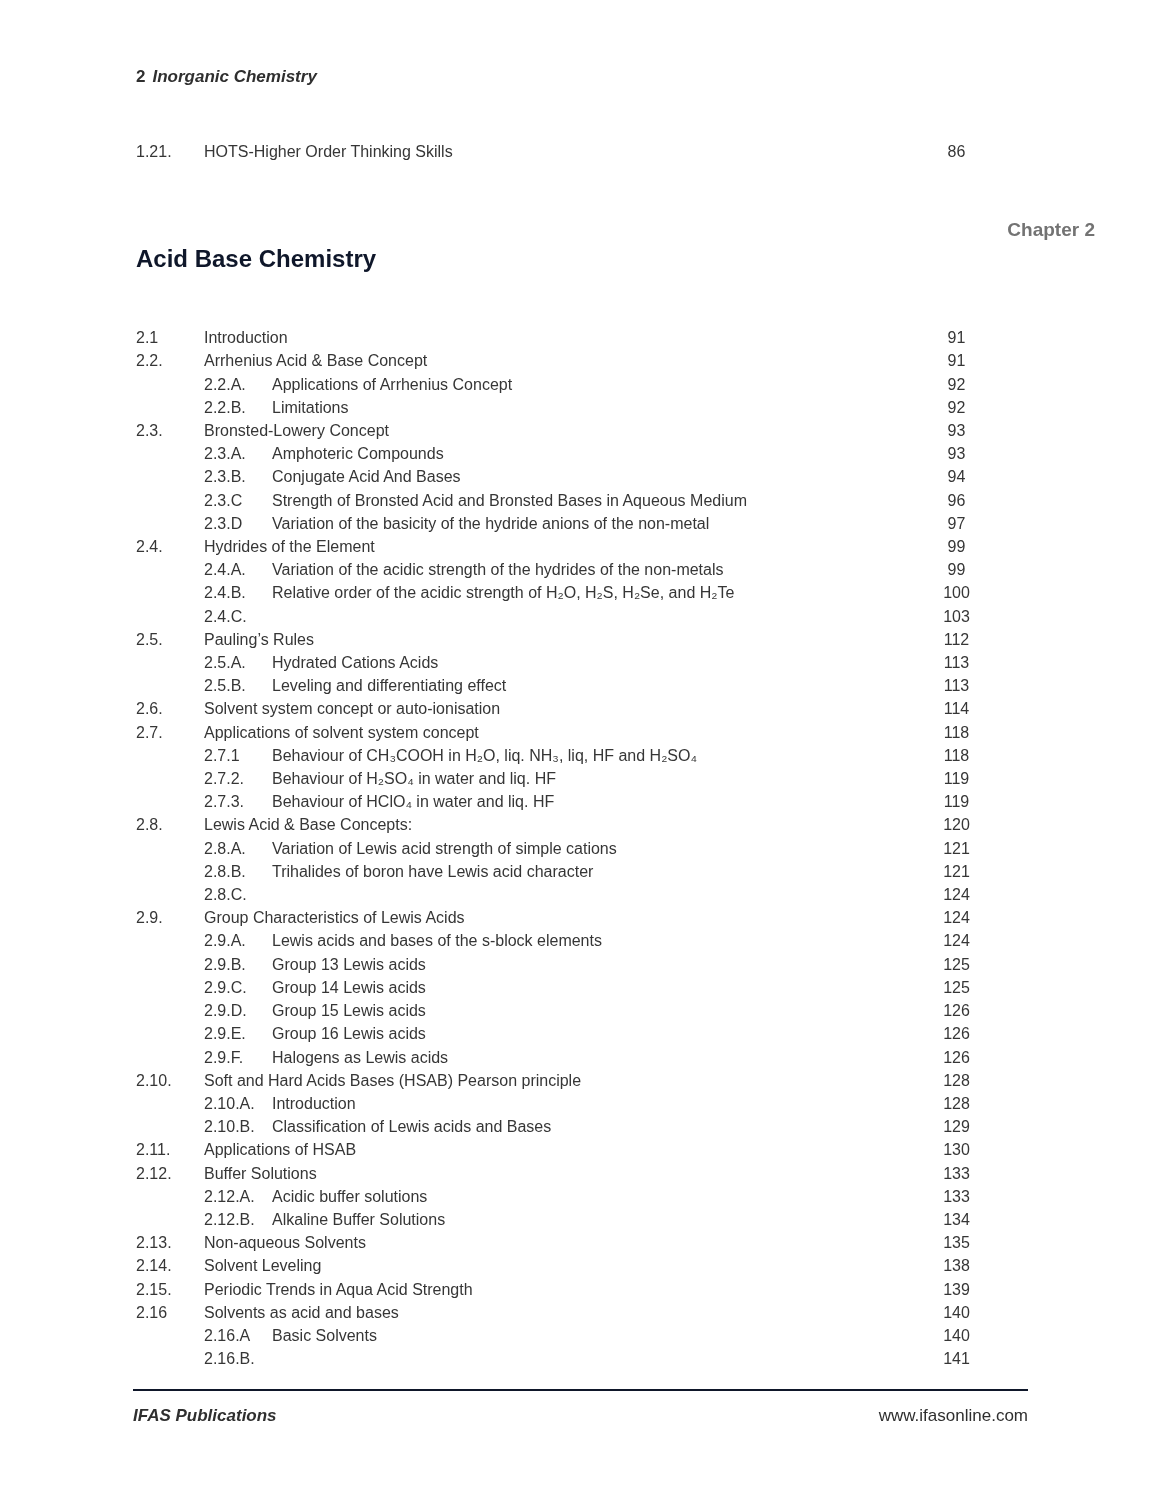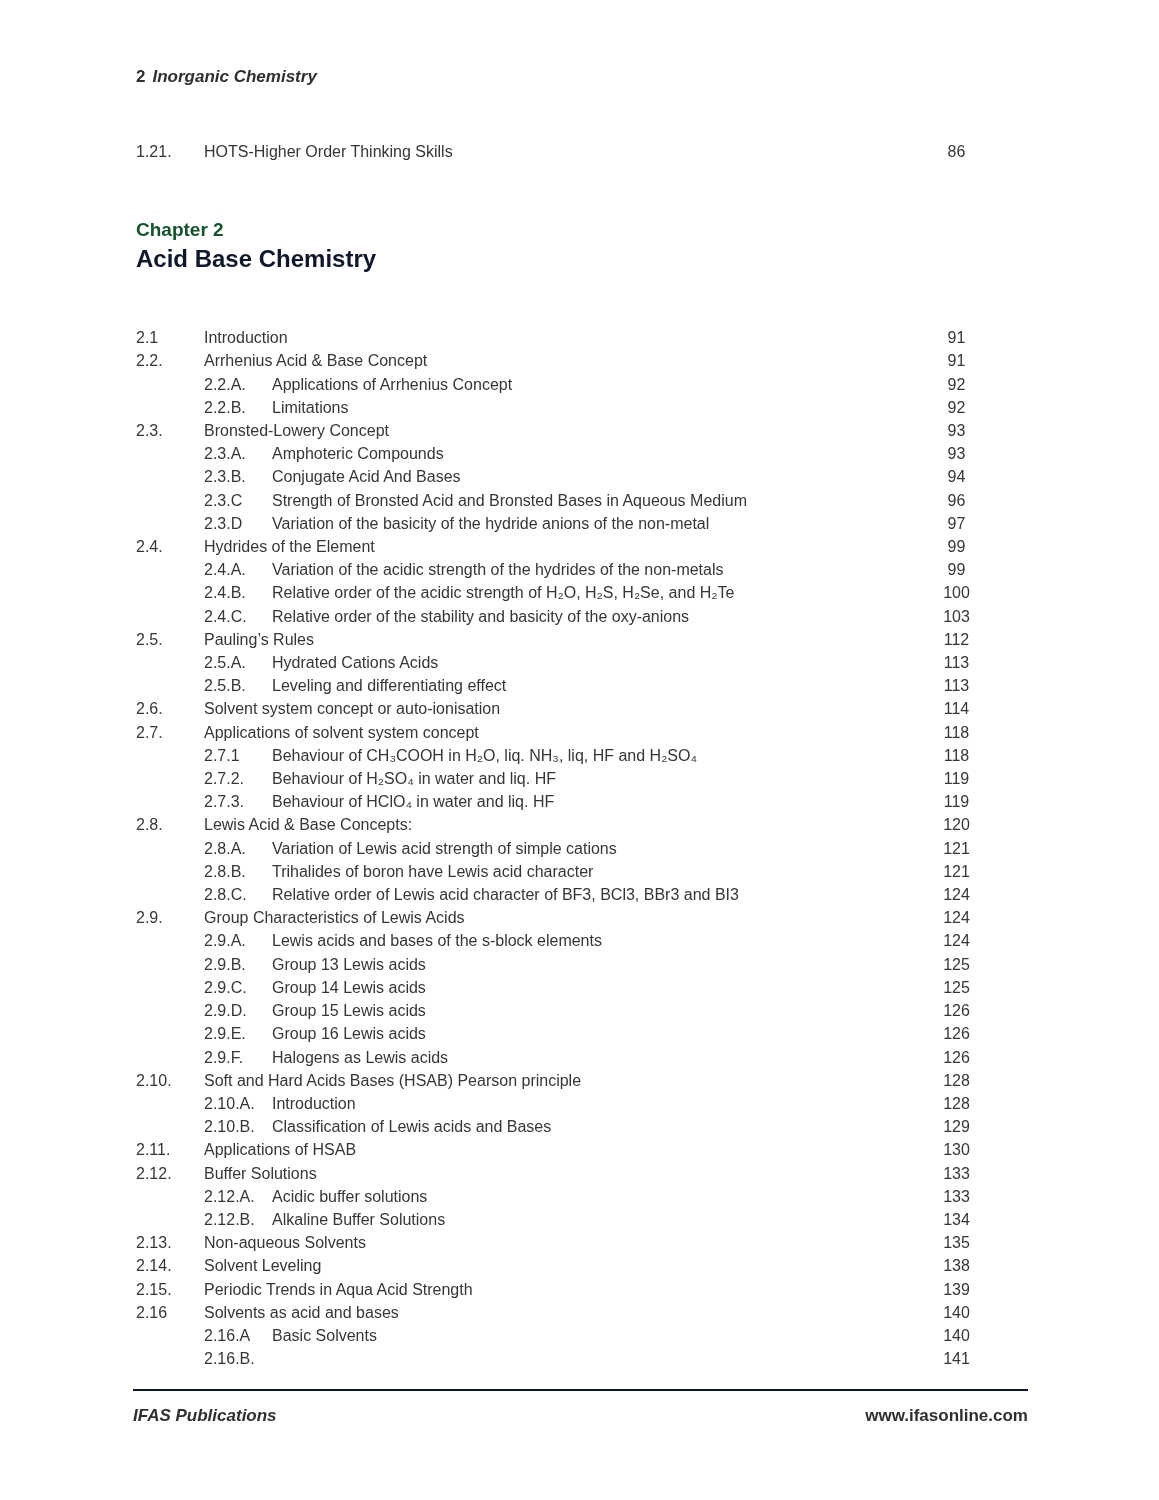--- a/index.html
+++ b/index.html
@@ -38,21 +38,22 @@
   .toc-row.sub .toc-title { grid-column: 3; }
   .toc-row .toc-page  { grid-column: 4; text-align: center; }
 
   .prev-chapter-row { margin-top: 52px; }
 
   .chapter-heading { margin-top: 53px; }
   .chapter-label {
     font-size: 19px;
     line-height: 27px;
     font-weight: bold;
-    color: #14532d;
+    color: #737373;
+    text-align: right;
   }
   .chapter-title {
     font-size: 24px;
     line-height: 31px;
     font-weight: bold;
     color: #0f172a;
   }
 
   .toc-list { margin-top: 52px; }
 
@@ -63,21 +64,21 @@
     top: 1389px;
     border-top: 2px solid #0f172a;
     padding-top: 15px;
     display: flex;
     justify-content: space-between;
     align-items: baseline;
     font-size: 17px;
     color: #2f2f2f;
   }
   .footer-left  { font-style: italic; font-weight: bold; }
-  .footer-right { font-weight: bold; }
+  .footer-right { font-weight: normal; }
 </style>
 </head>
 <body>
 
 <div class="page">
 
   <div class="running-header">
     <span class="chap-num">2</span><span class="chap-name">Inorganic Chemistry</span>
   </div>
 
@@ -148,21 +149,20 @@
         <span class="toc-title">Variation of the acidic strength of the hydrides of the non-metals</span>
         <span class="toc-page">99</span>
       </div>
       <div class="toc-row sub">
         <span class="toc-num">2.4.B.</span>
         <span class="toc-title">Relative order of the acidic strength of H₂O, H₂S, H₂Se, and H₂Te</span>
         <span class="toc-page">100</span>
       </div>
       <div class="toc-row sub">
         <span class="toc-num">2.4.C.</span>
-        <span class="toc-title">Relative order of the stability and basicity of the oxy-anions</span>
         <span class="toc-page">103</span>
       </div>
       <div class="toc-row">
         <span class="toc-num">2.5.</span>
         <span class="toc-title">Pauling’s Rules</span>
         <span class="toc-page">112</span>
       </div>
       <div class="toc-row sub">
         <span class="toc-num">2.5.A.</span>
         <span class="toc-title">Hydrated Cations Acids</span>
@@ -208,21 +208,20 @@
         <span class="toc-title">Variation of Lewis acid strength of simple cations</span>
         <span class="toc-page">121</span>
       </div>
       <div class="toc-row sub">
         <span class="toc-num">2.8.B.</span>
         <span class="toc-title">Trihalides of boron have Lewis acid character</span>
         <span class="toc-page">121</span>
       </div>
       <div class="toc-row sub">
         <span class="toc-num">2.8.C.</span>
-        <span class="toc-title">Relative order of Lewis acid character of BF3, BCl3, BBr3 and BI3</span>
         <span class="toc-page">124</span>
       </div>
       <div class="toc-row">
         <span class="toc-num">2.9.</span>
         <span class="toc-title">Group Characteristics of Lewis Acids</span>
         <span class="toc-page">124</span>
       </div>
       <div class="toc-row sub">
         <span class="toc-num">2.9.A.</span>
         <span class="toc-title">Lewis acids and bases of the s-block elements</span>

